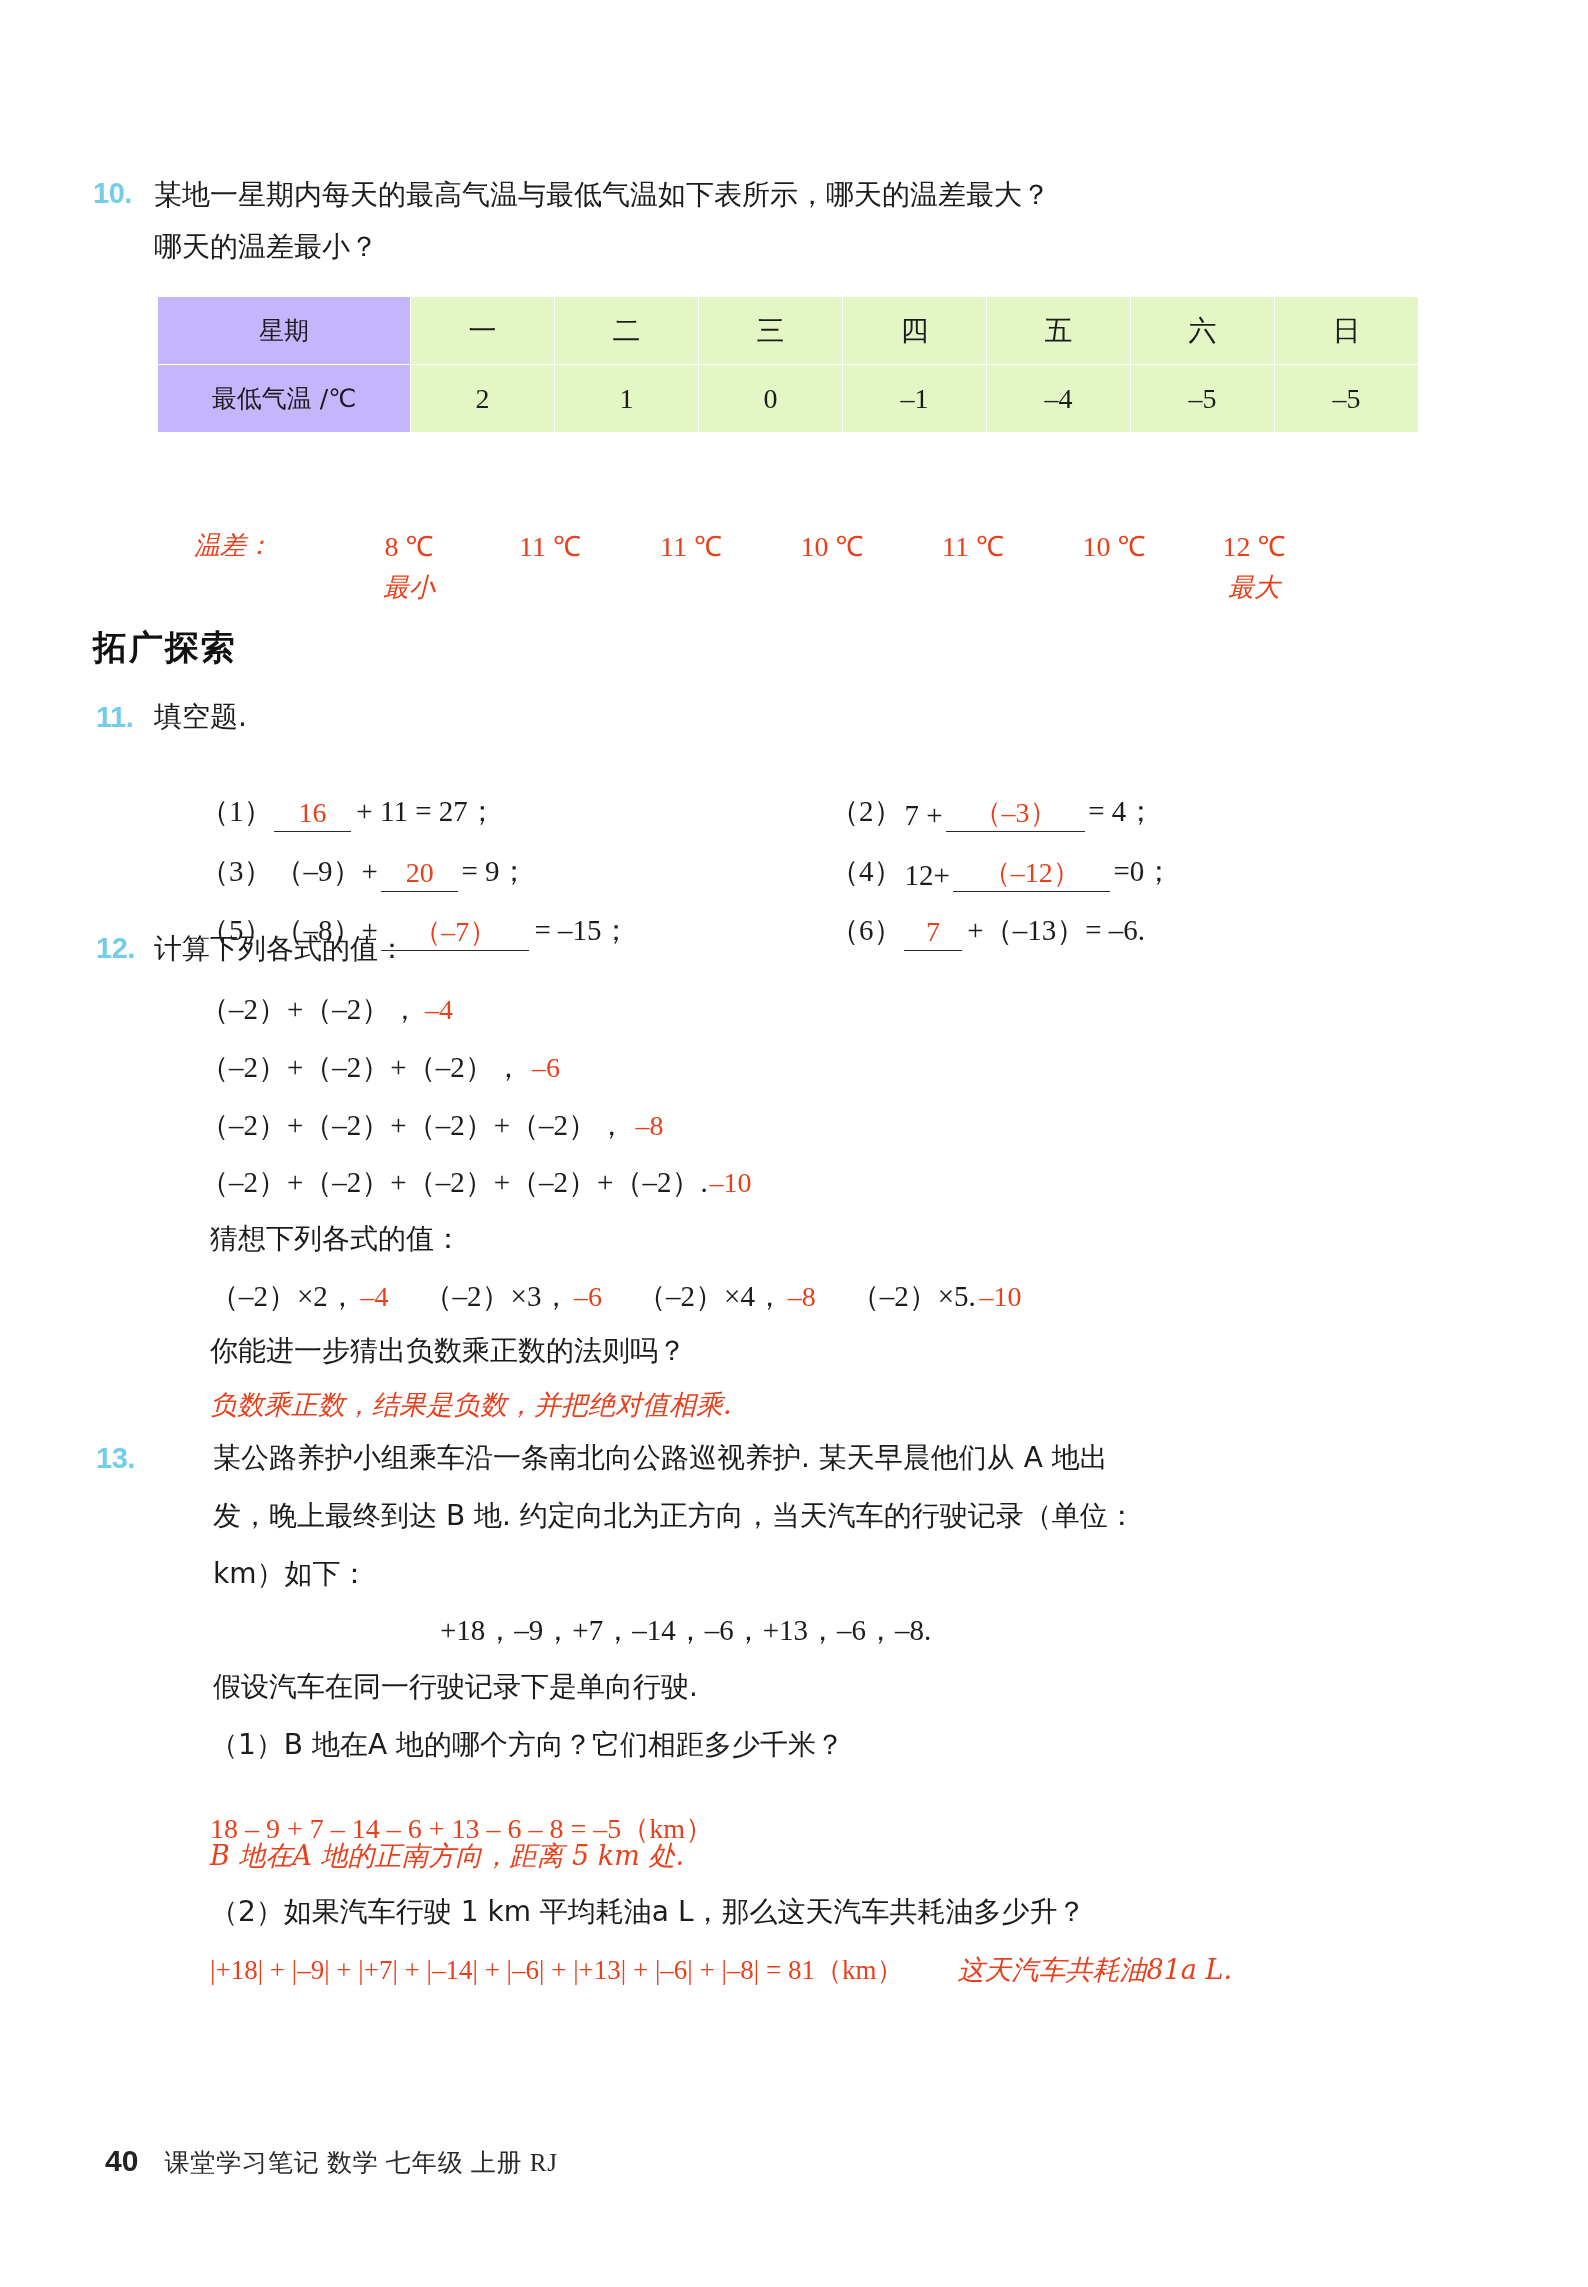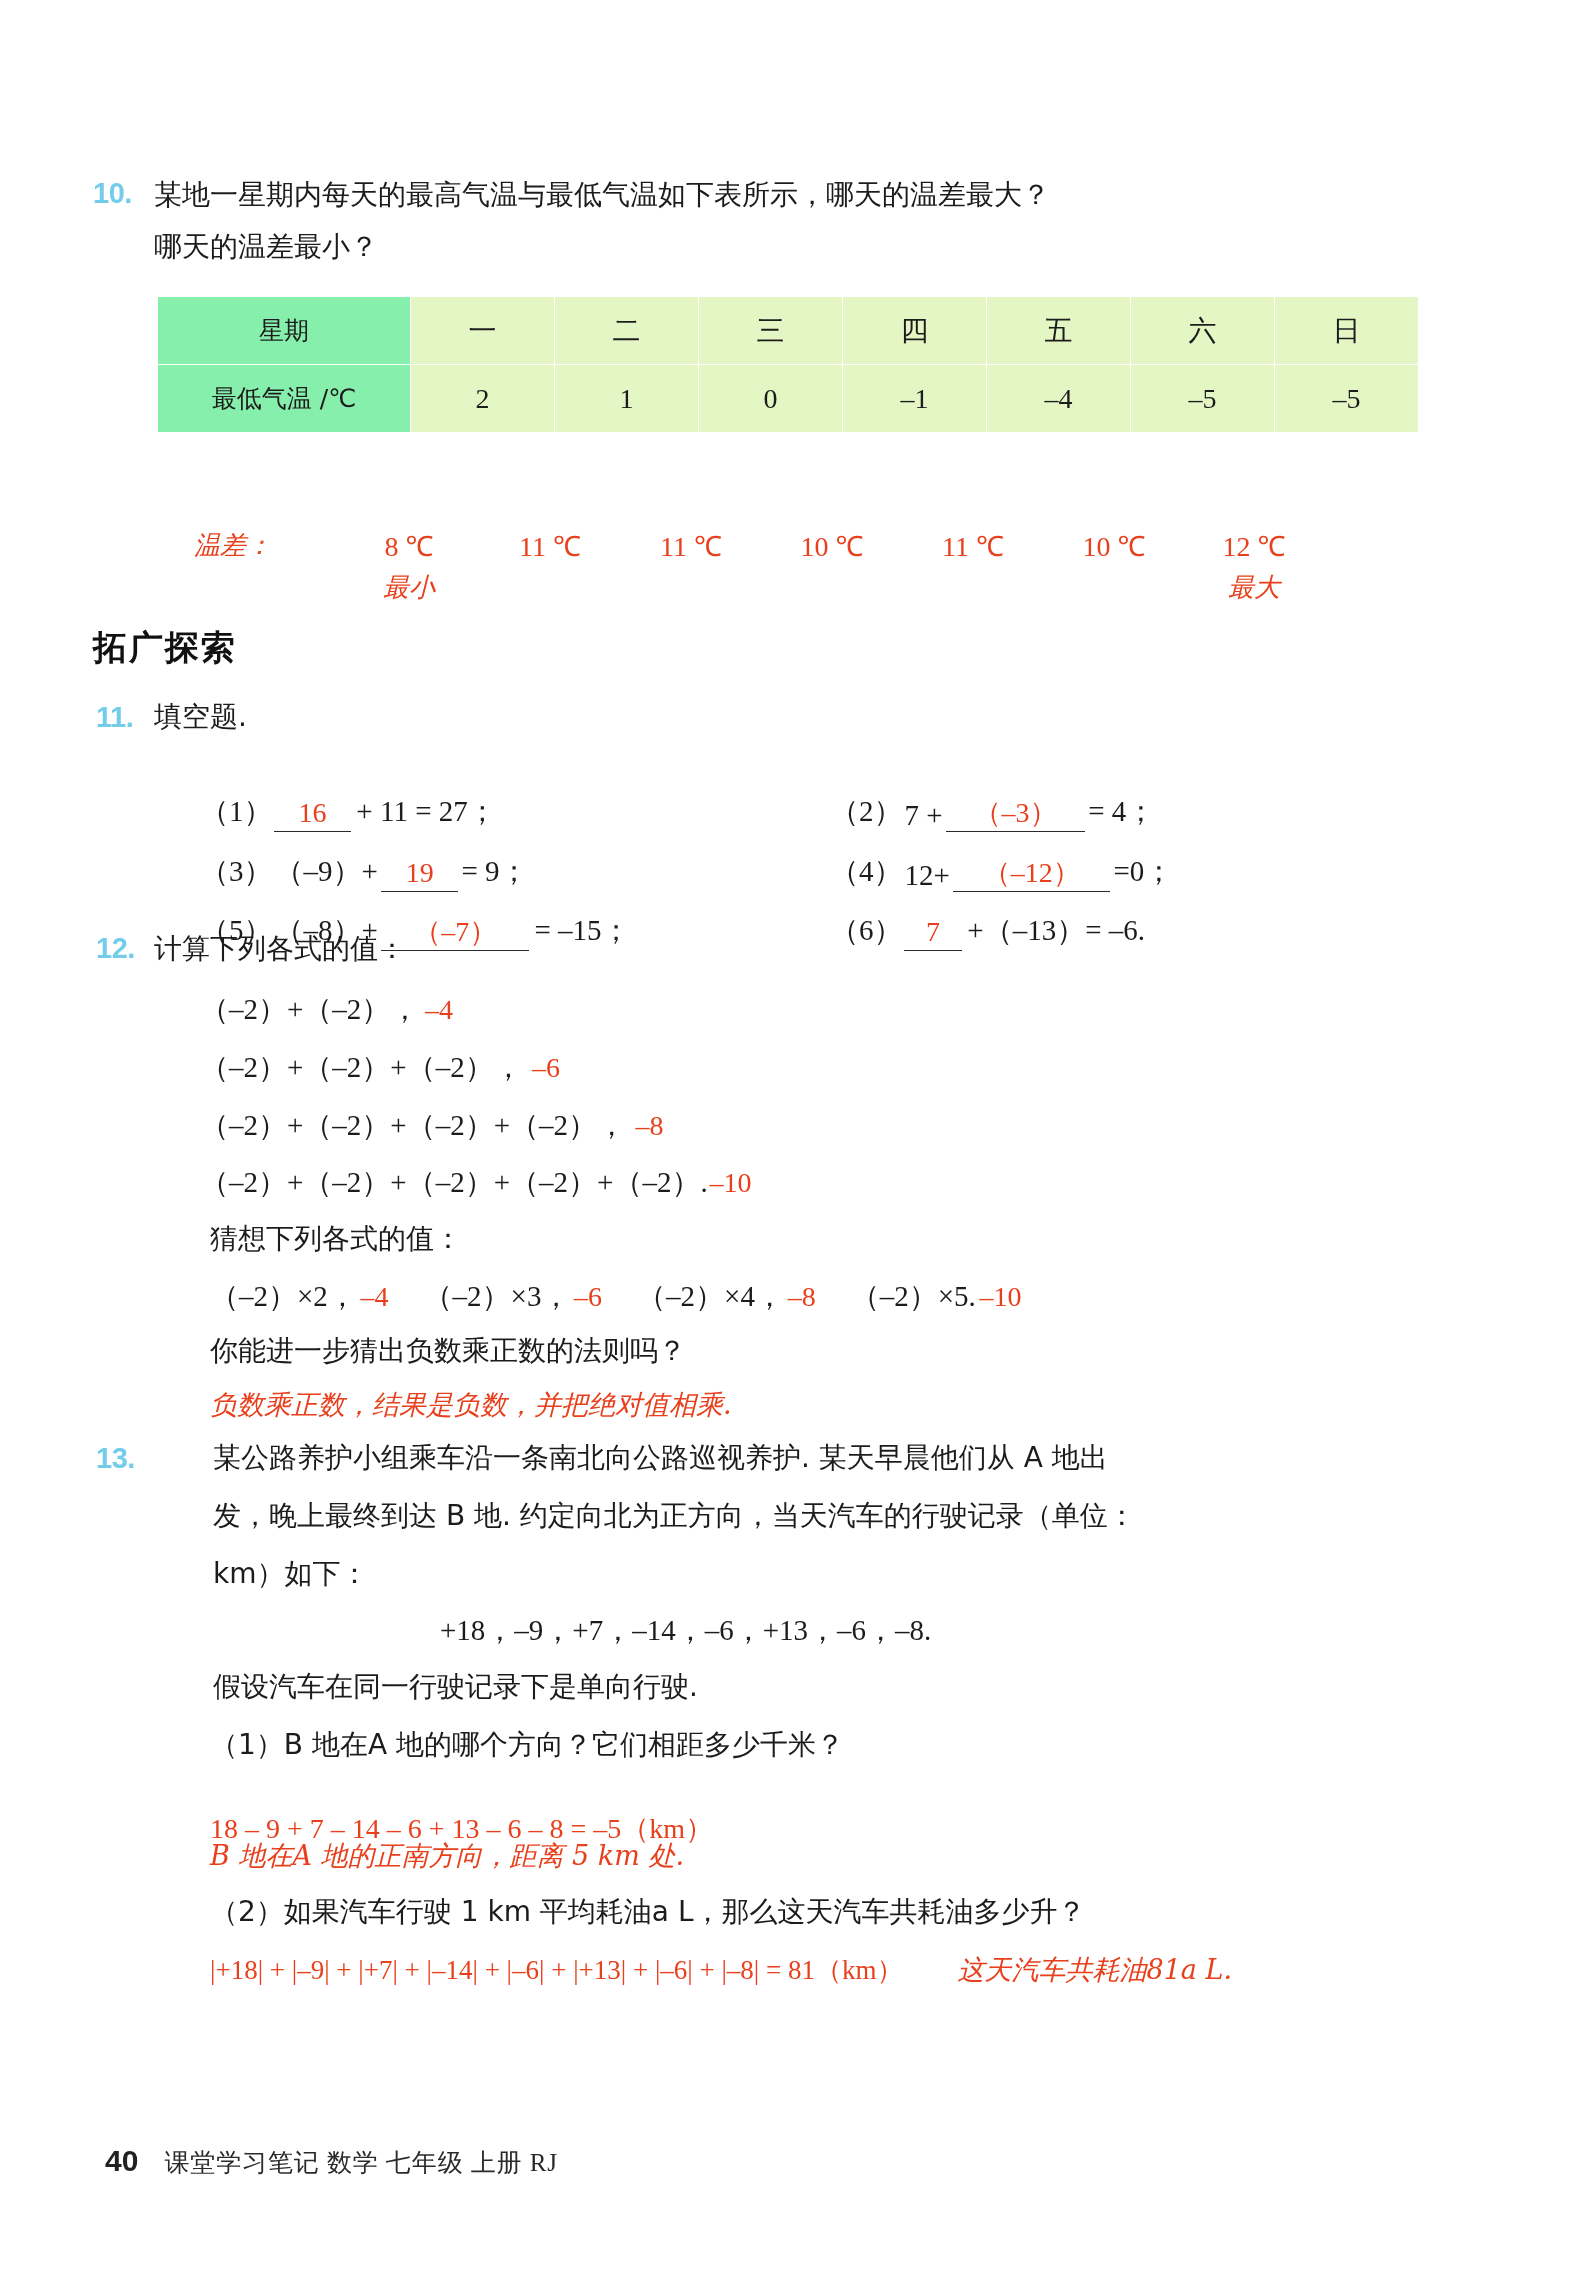--- a/index.html
+++ b/index.html
@@ -70,21 +70,21 @@
     height:65px;
     text-align:center;
     vertical-align:middle;
     border:1.9px solid #ffffff;
     font-family:"DejaVu Sans", sans-serif;
     font-size:25px;
     color:#1c1c1c;
     background:#e4f6c4;
   }
   #temp-table td.hdr{
-    background:#86efac;
+    background:#c4b5fd;
     width:250px;
     font-size:25px;
   }
   #temp-table td.dc{width:141px; font-family:"Liberation Serif", serif; font-size:28px;}
 
   
   #diff-wrap{position:absolute; left:157px; top:522px; width:1249px; height:103px;}
   #diff-label{position:absolute; left:37px; top:5.6px;}
   .diff-val{position:absolute; top:3.7px; text-align:center; width:112px;
             color:#e8401c; font-family:"Liberation Serif", serif; font-size:28px;}
@@ -204,21 +204,21 @@
   <div class="fillrow" style="left:830px; top:757px;">
     <span class="math lab">（2）</span>
     <span class="math" style="margin-right:3.7px;">7 +</span>
     <span class="blank" style="min-width:131px;">（–3）</span>
     <span class="math" style="margin-left:3.7px;">= 4；</span>
   </div>
 
   <div class="fillrow" style="left:200px; top:817px;">
     <span class="math lab">（3）</span>
     <span class="math" style="margin-right:3.7px;">（–9）+</span>
-    <span class="blank" style="min-width:69px;">19</span>
+    <span class="blank" style="min-width:69px;">20</span>
     <span class="math" style="margin-left:3.7px;">= 9；</span>
   </div>
 
   <div class="fillrow" style="left:830px; top:817px;">
     <span class="math lab">（4）</span>
     <span class="math" style="margin-right:3.7px;">12+</span>
     <span class="blank" style="min-width:149px;">（–12）</span>
     <span class="math" style="margin-left:3.7px;">=0；</span>
   </div>
 

